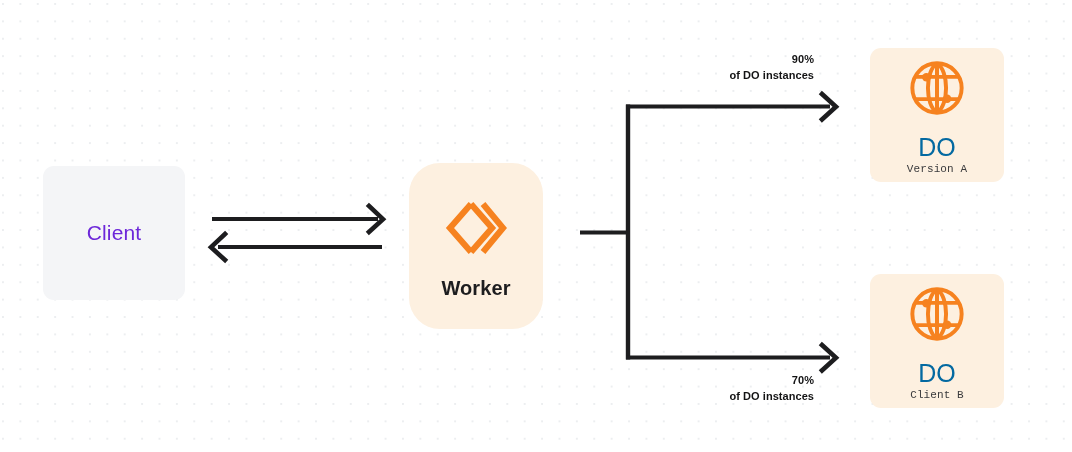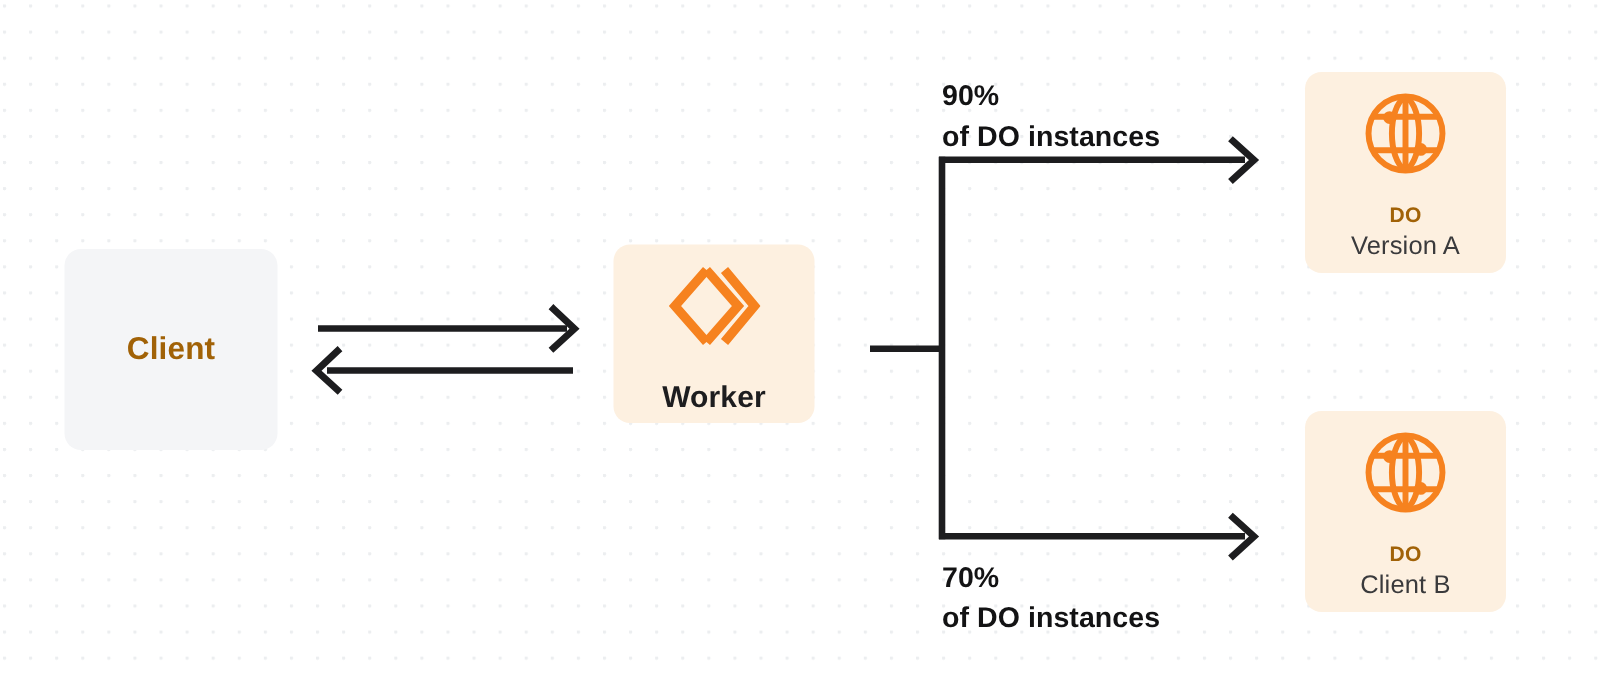--- a/index.html
+++ b/index.html
@@ -32,32 +32,33 @@
   
   #client-node {
     left: 43px;
     top: 166px;
     width: 142px;
     height: 134px;
     background: #f4f5f7;
   }
   #client-node .node-title {
     font-size: 21px;
-    font-weight: bold;
-    color: #a16207;
+    font-weight: normal;
+    color: #6d28d9;
     letter-spacing: .1px;
   }
 
   
   #worker-node {
     left: 409px;
     top: 163px;
     width: 134px;
-    height: 119px;
+    height: 166px;
     background: #fdf0e0;
+    border-radius: 31px;
   }
   #worker-node .node-icon {
     margin-top: 6px;
     margin-bottom: 16px;
   }
   #worker-node .node-title {
     font-size: 20px;
     font-weight: bold;
     color: #1d1d1f;
     letter-spacing: .1px;
@@ -70,49 +71,50 @@
     height: 134px;
     background: #fdf0e0;
   }
   #do-a-node { top: 48px; }
   #do-b-node { top: 274px; }
   .do-node .node-icon {
     margin-top: 4px;
     margin-bottom: 13px;
   }
   .do-node .node-title {
-    font-size: 14px;
-    font-weight: bold;
-    color: #a16207;
+    font-size: 25px;
+    font-weight: normal;
+    color: #0369a1;
     line-height: 1.05;
     letter-spacing: .1px;
   }
   .do-node .node-subtitle {
-    font-size: 17px;
+    font-size: 11px;
     font-weight: normal;
     color: #3a3a3c;
     margin-top: 3px;
     letter-spacing: .1px;
+    font-family: Liberation Mono, monospace;
   }
 
   
   #connectors {
     position: absolute;
     left: 0;
     top: 0;
     width: 1072px;
     height: 452px;
     pointer-events: none;
   }
 
   
   .edge-label {
     position: absolute;
-    text-align: left;
-    font-size: 19px;
+    text-align: right;
+    font-size: 11px;
     font-weight: bold;
     color: #131314;
     line-height: 1.42;
     letter-spacing: .05px;
     white-space: nowrap;
   }
   #label-top {
     left: 628px;
     top: 52px;
     width: 186px;

